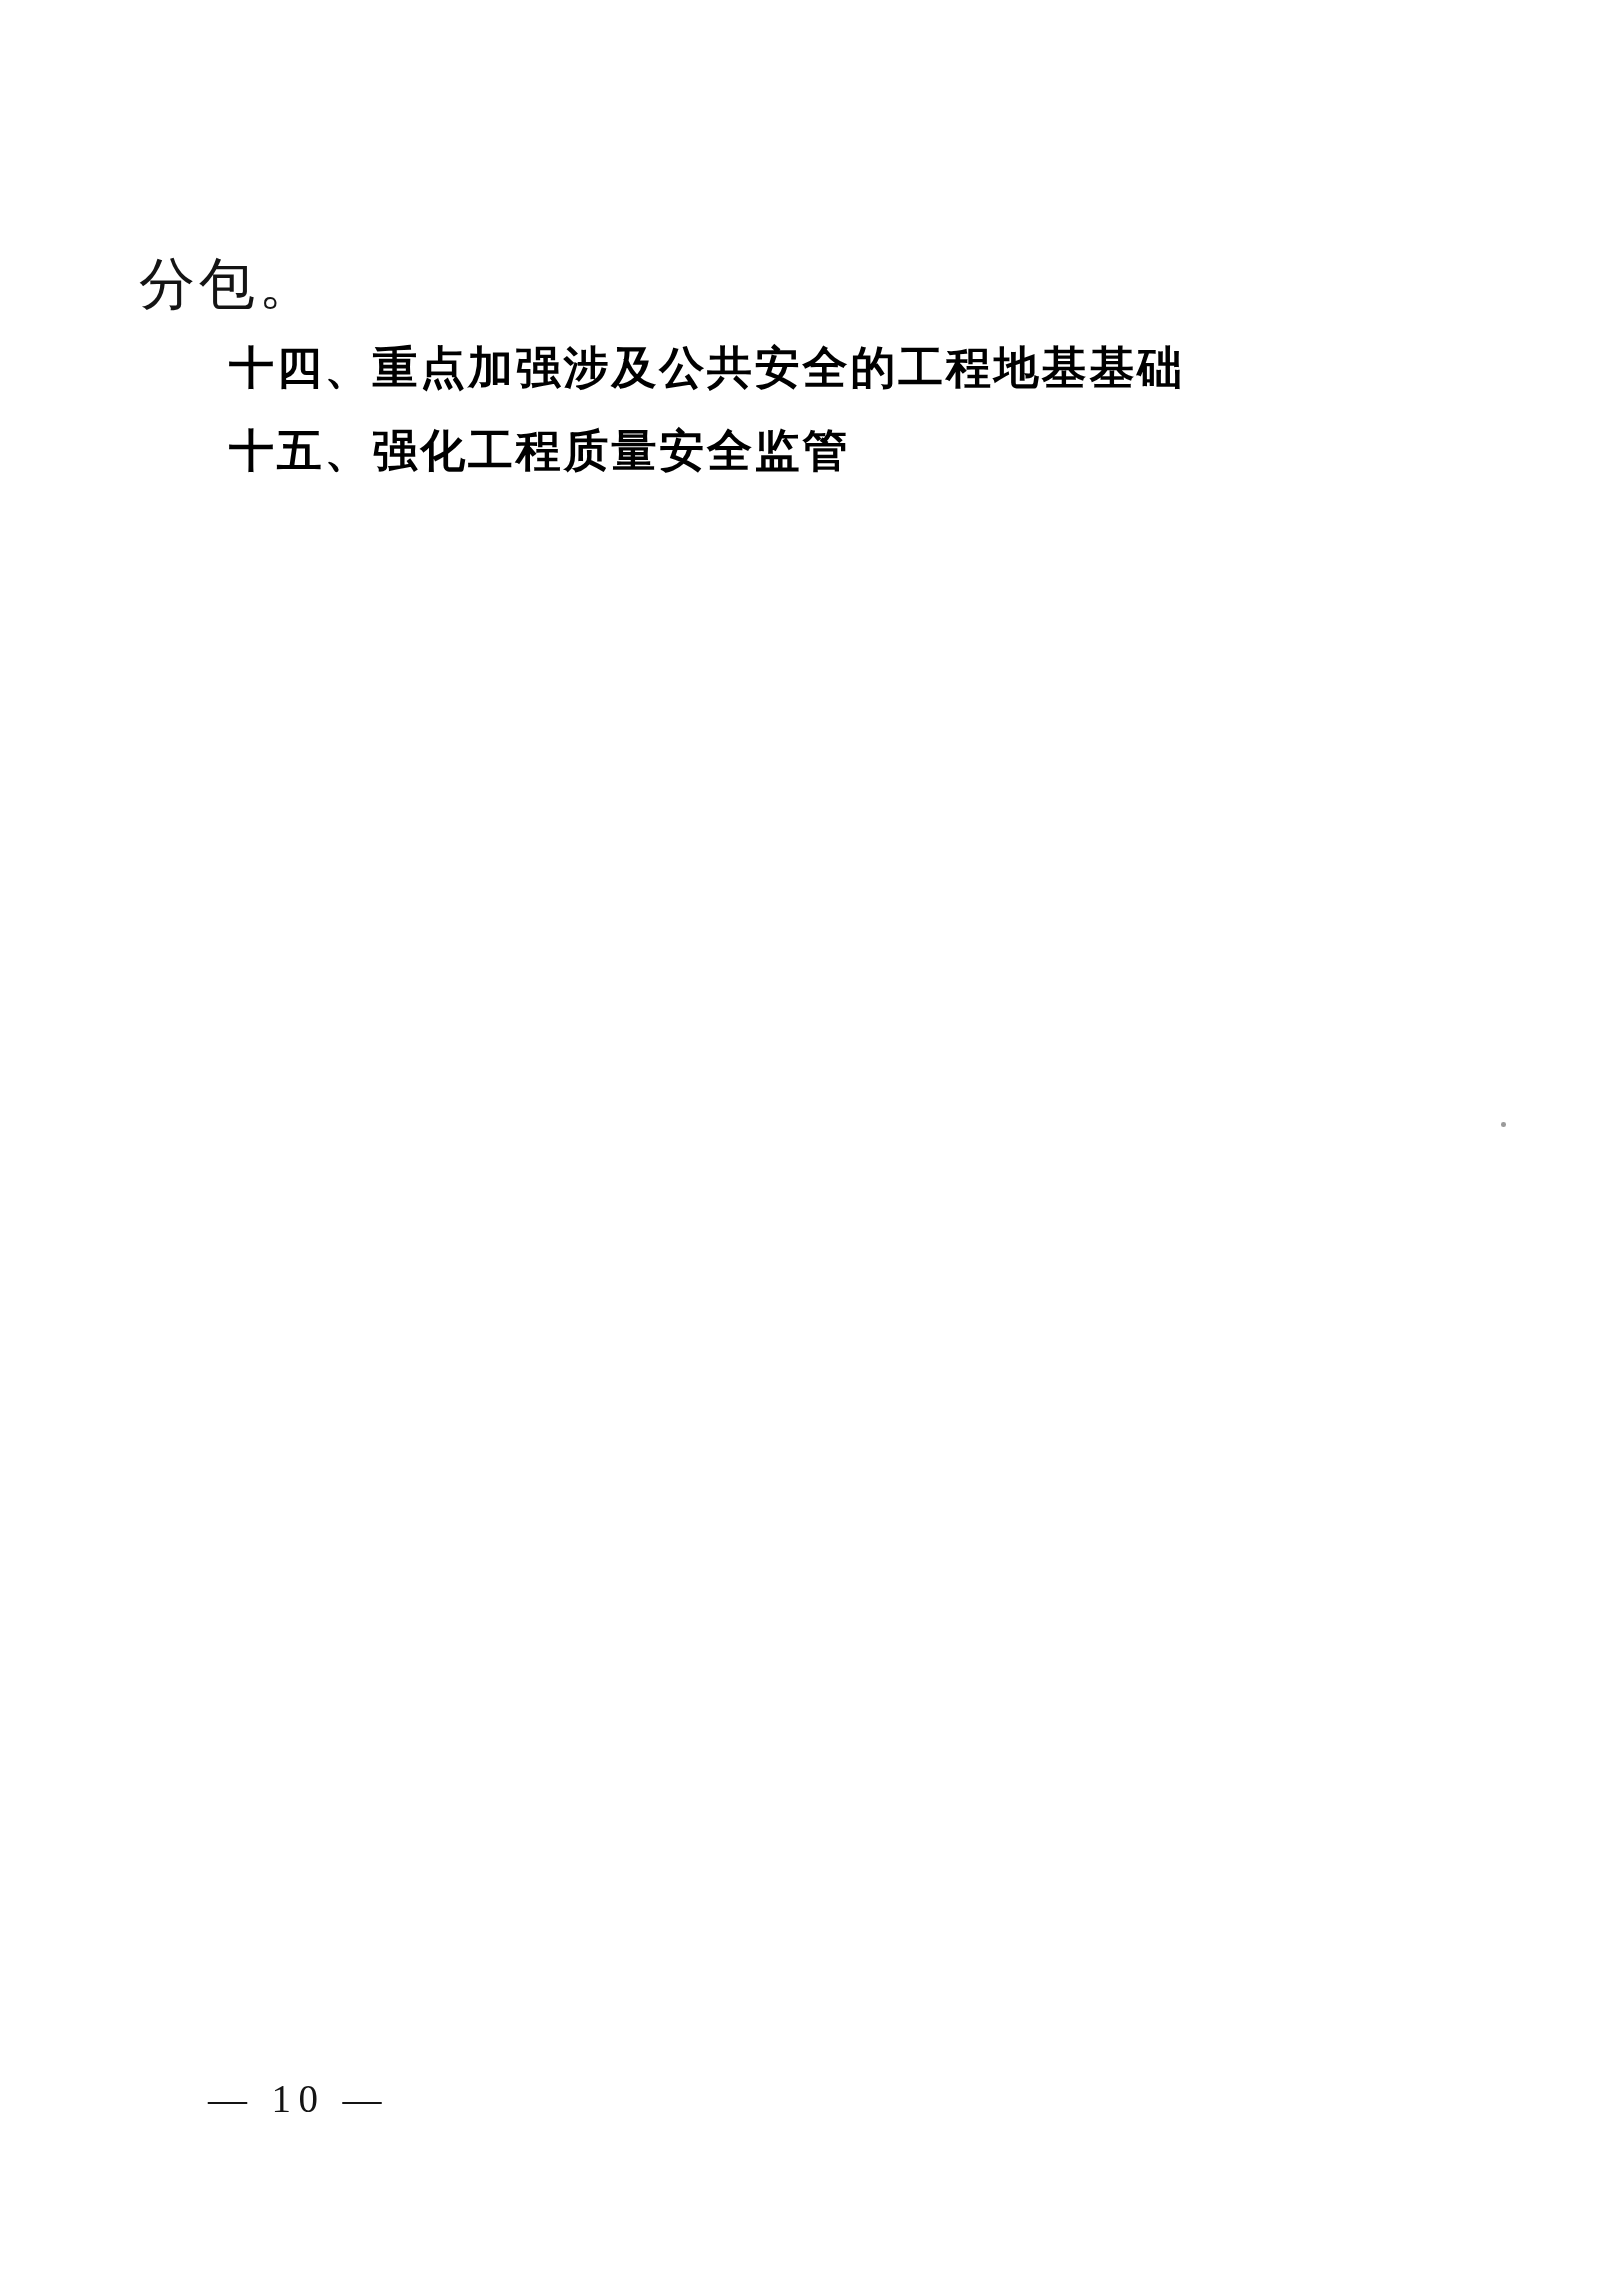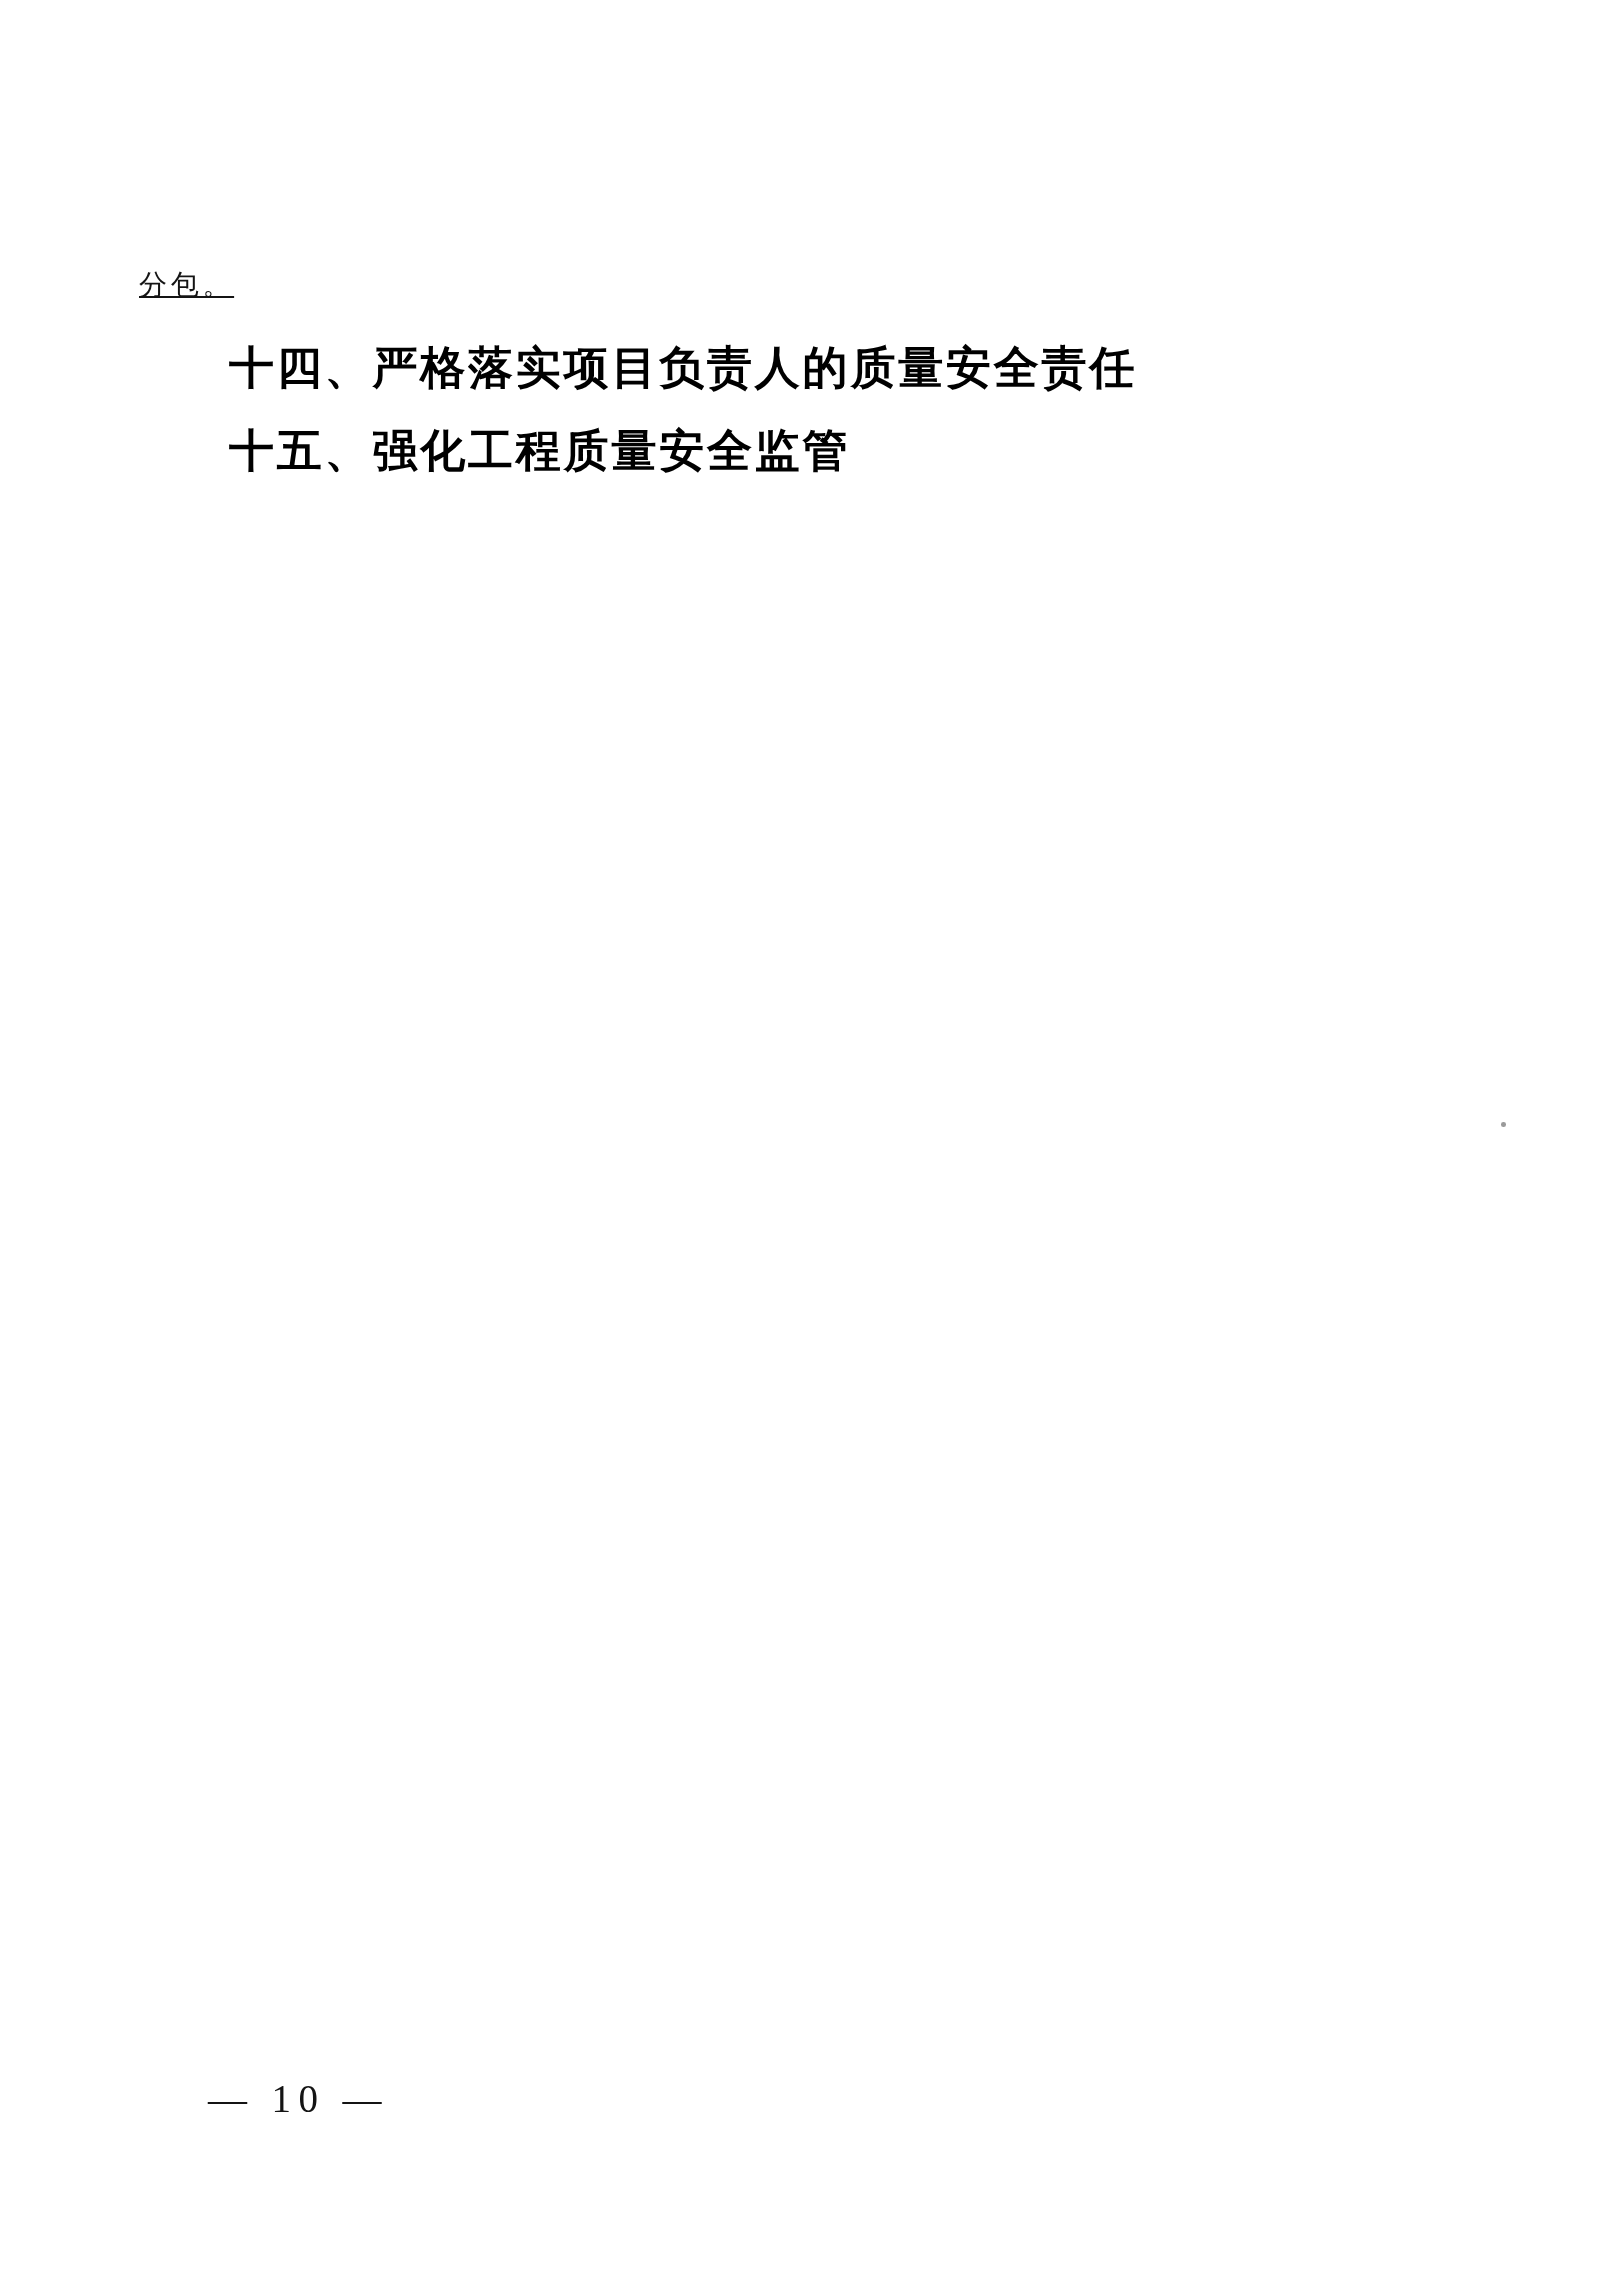--- a/index.html
+++ b/index.html
@@ -16,27 +16,26 @@
   }
   .content {
     position: absolute;
     left: 139px;
     right: 137px;
     top: 243px;
   }
   .body-text {
     margin: 0;
     font-family: "Liberation Serif", "DejaVu Serif", serif;
-    font-size: 28px;
+    font-size: 56px;
     line-height: 83px;
     letter-spacing: 3.7px;
     color: #141414;
     text-align: justify;
     text-align-last: left;
-    text-decoration: underline;
   }
   .indent {
     text-indent: 2em;
   }
   .heading {
     margin: 0;
     font-family: "Liberation Sans", "DejaVu Sans", sans-serif;
     font-weight: bold;
     font-size: 45px;
     line-height: 83px;
@@ -63,21 +62,21 @@
     border-radius: 50%;
     background: #9a9a9a;
   }
 </style>
 </head>
 <body>
 
 <div class="page">
   <div class="content">
     <p class="body-text">分包。</p>
-    <h2 class="heading">十四、严格落实项目负责人的质量安全责任</h2>
+    <h2 class="heading">十四、重点加强涉及公共安全的工程地基基础</h2>
     <h2 class="heading">十五、强化工程质量安全监管</h2>
   </div>
 
   <span class="artifact-dot"></span>
 
   <div class="footer">— 10 —</div>
 </div>
 
 
 </body></html>

